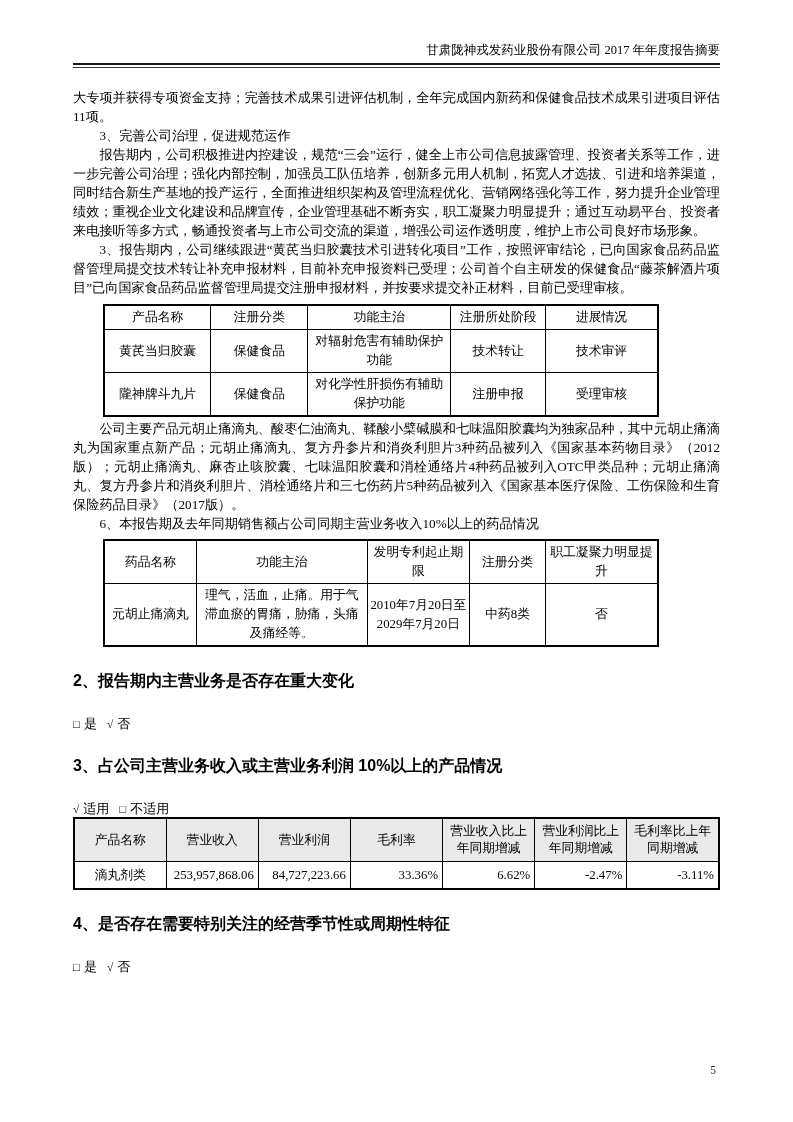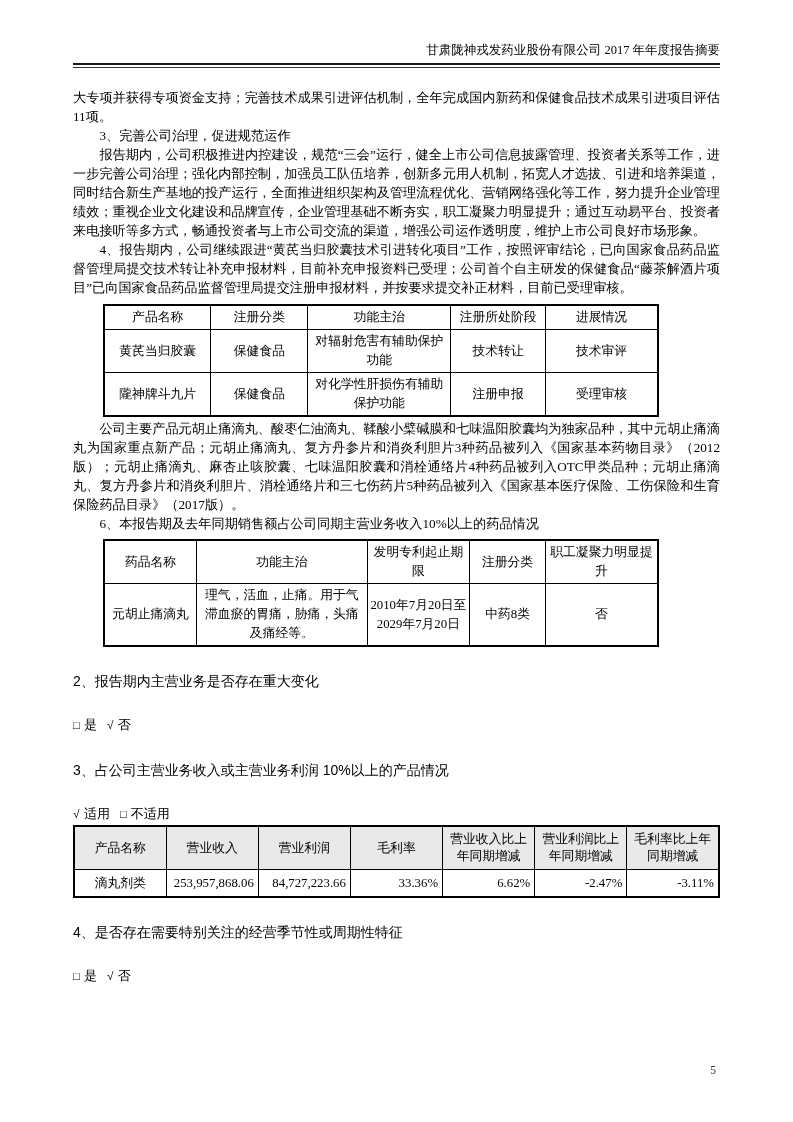--- a/index.html
+++ b/index.html
@@ -55,30 +55,29 @@
   #drug-table { margin-top:6px; }
   #reg-table col.c0{width:19.3%} #reg-table col.c1{width:17.5%}
   #reg-table col.c2{width:25.8%} #reg-table col.c3{width:17.1%}
   #reg-table col.c4{width:20.3%}
   #drug-table col.c0{width:16.7%} #drug-table col.c1{width:30.8%}
   #drug-table col.c2{width:18.5%} #drug-table col.c3{width:13.7%}
   #drug-table col.c4{width:20.3%}
   
   h3.sec-heading {
     font-family:"Liberation Sans","DejaVu Sans",sans-serif;
-    font-size:14px;
-    font-weight:normal;
+    font-size:16px;
+    font-weight:bold;
     margin:25px 0 0 0;
     line-height:18px;
   }
   .answer-line {
     margin:26px 0 0 0;
     font-size:13px;
-    line-height:20px;
-    font-family:Liberation Mono, monospace;
+    line-height:15px;
   }
   .answer-line .mark { font-size:11.5px; padding-right:4px; }
   .answer-line .opt-label { padding-right:10px; }
   .item6-line { margin-top:9px; }
   
   .unit-line {
     text-align:right;
     font-size:12.5px;
     margin-top:15px;
     margin-bottom:2px;
@@ -117,21 +116,21 @@
 <body>
 
 <div class="page">
 
   <div class="doc-header">甘肃陇神戎发药业股份有限公司 2017 年年度报告摘要</div>
   <div class="header-rule"></div>
 
   <p class="bodytext">大专项并获得专项资金支持；完善技术成果引进评估机制，全年完成国内新药和保健食品技术成果引进项目评估11项。</p>
   <p class="bodytext indent">3、完善公司治理，促进规范运作</p>
   <p class="bodytext indent">报告期内，公司积极推进内控建设，规范“三会”运行，健全上市公司信息披露管理、投资者关系等工作，进一步完善公司治理；强化内部控制，加强员工队伍培养，创新多元用人机制，拓宽人才选拔、引进和培养渠道，同时结合新生产基地的投产运行，全面推进组织架构及管理流程优化、营销网络强化等工作，努力提升企业管理绩效；重视企业文化建设和品牌宣传，企业管理基础不断夯实，职工凝聚力明显提升；通过互动易平台、投资者来电接听等多方式，畅通投资者与上市公司交流的渠道，增强公司运作透明度，维护上市公司良好市场形象。</p>
-  <p class="bodytext indent">4、报告期内，公司继续跟进“黄芪当归胶囊技术引进转化项目”工作，按照评审结论，已向国家食品药品监督管理局提交技术转让补充申报材料，目前补充申报资料已受理；公司首个自主研发的保健食品“藤茶解酒片项目”已向国家食品药品监督管理局提交注册申报材料，并按要求提交补正材料，目前已受理审核。</p>
+  <p class="bodytext indent">3、报告期内，公司继续跟进“黄芪当归胶囊技术引进转化项目”工作，按照评审结论，已向国家食品药品监督管理局提交技术转让补充申报材料，目前补充申报资料已受理；公司首个自主研发的保健食品“藤茶解酒片项目”已向国家食品药品监督管理局提交注册申报材料，并按要求提交补正材料，目前已受理审核。</p>
 
   <table class="doc-table" id="reg-table">
     <colgroup>
         <col class="c0">
         <col class="c1">
         <col class="c2">
         <col class="c3">
         <col class="c4">
       </colgroup>
     <tbody>

